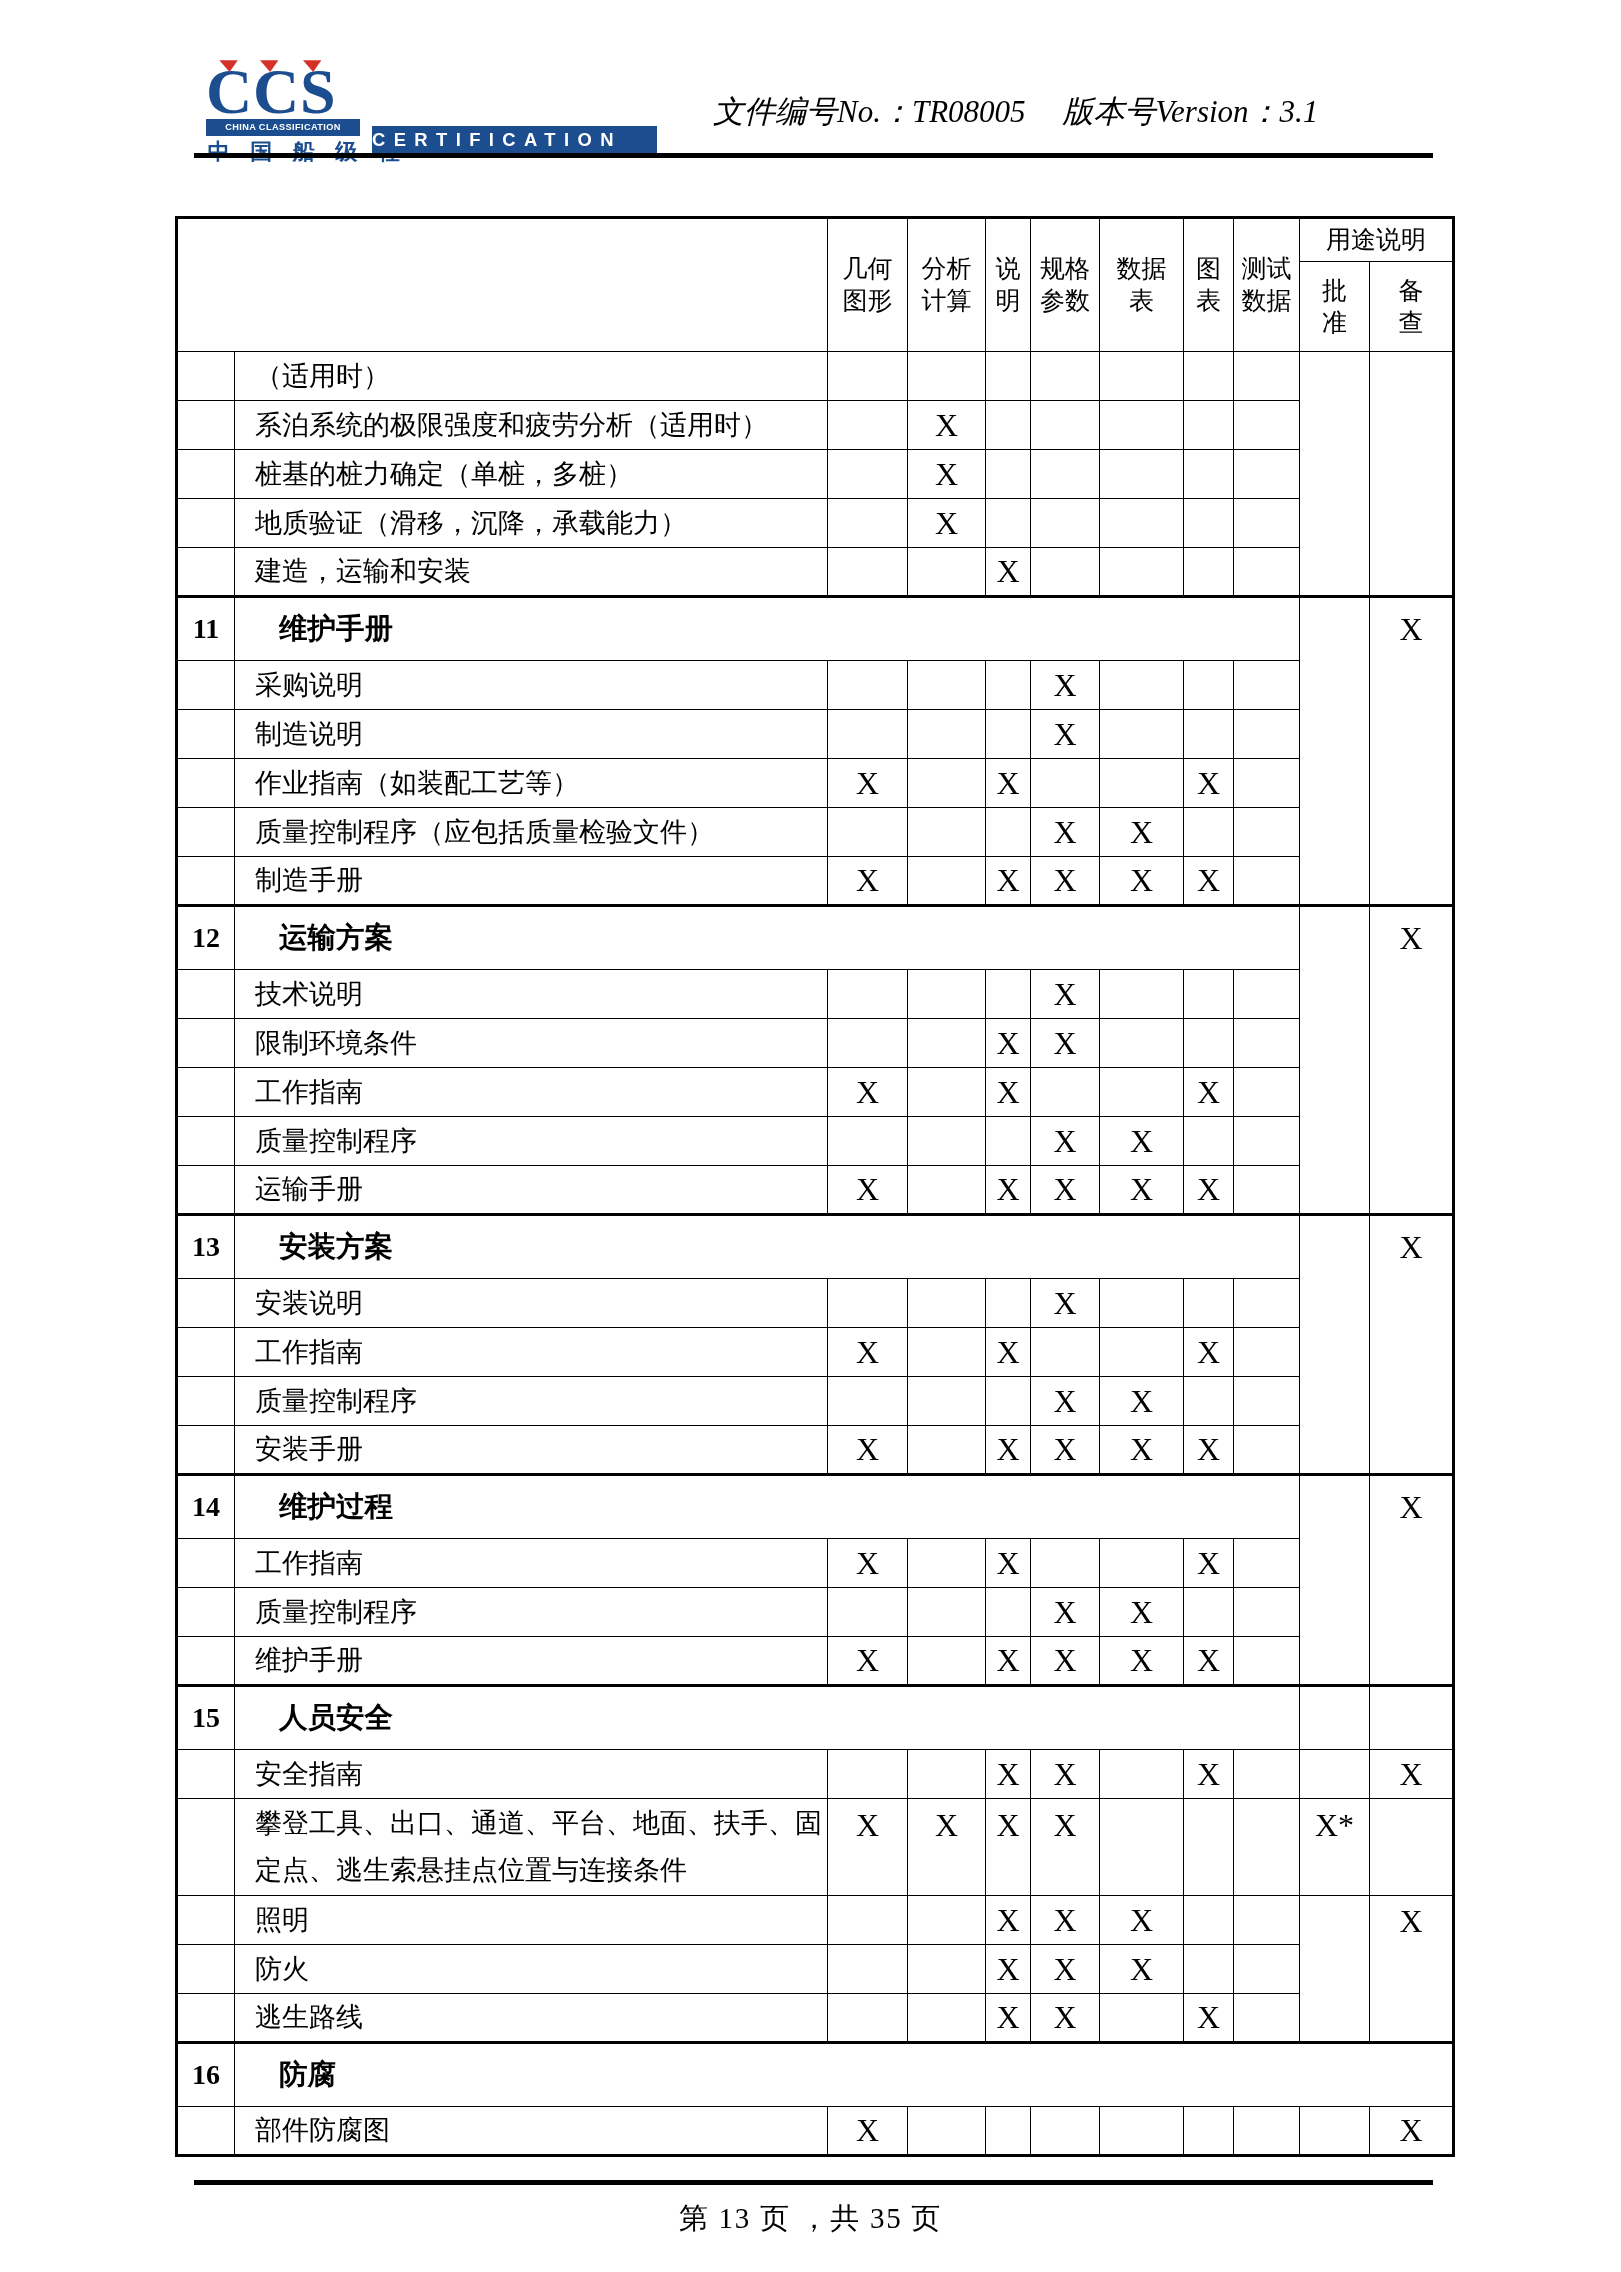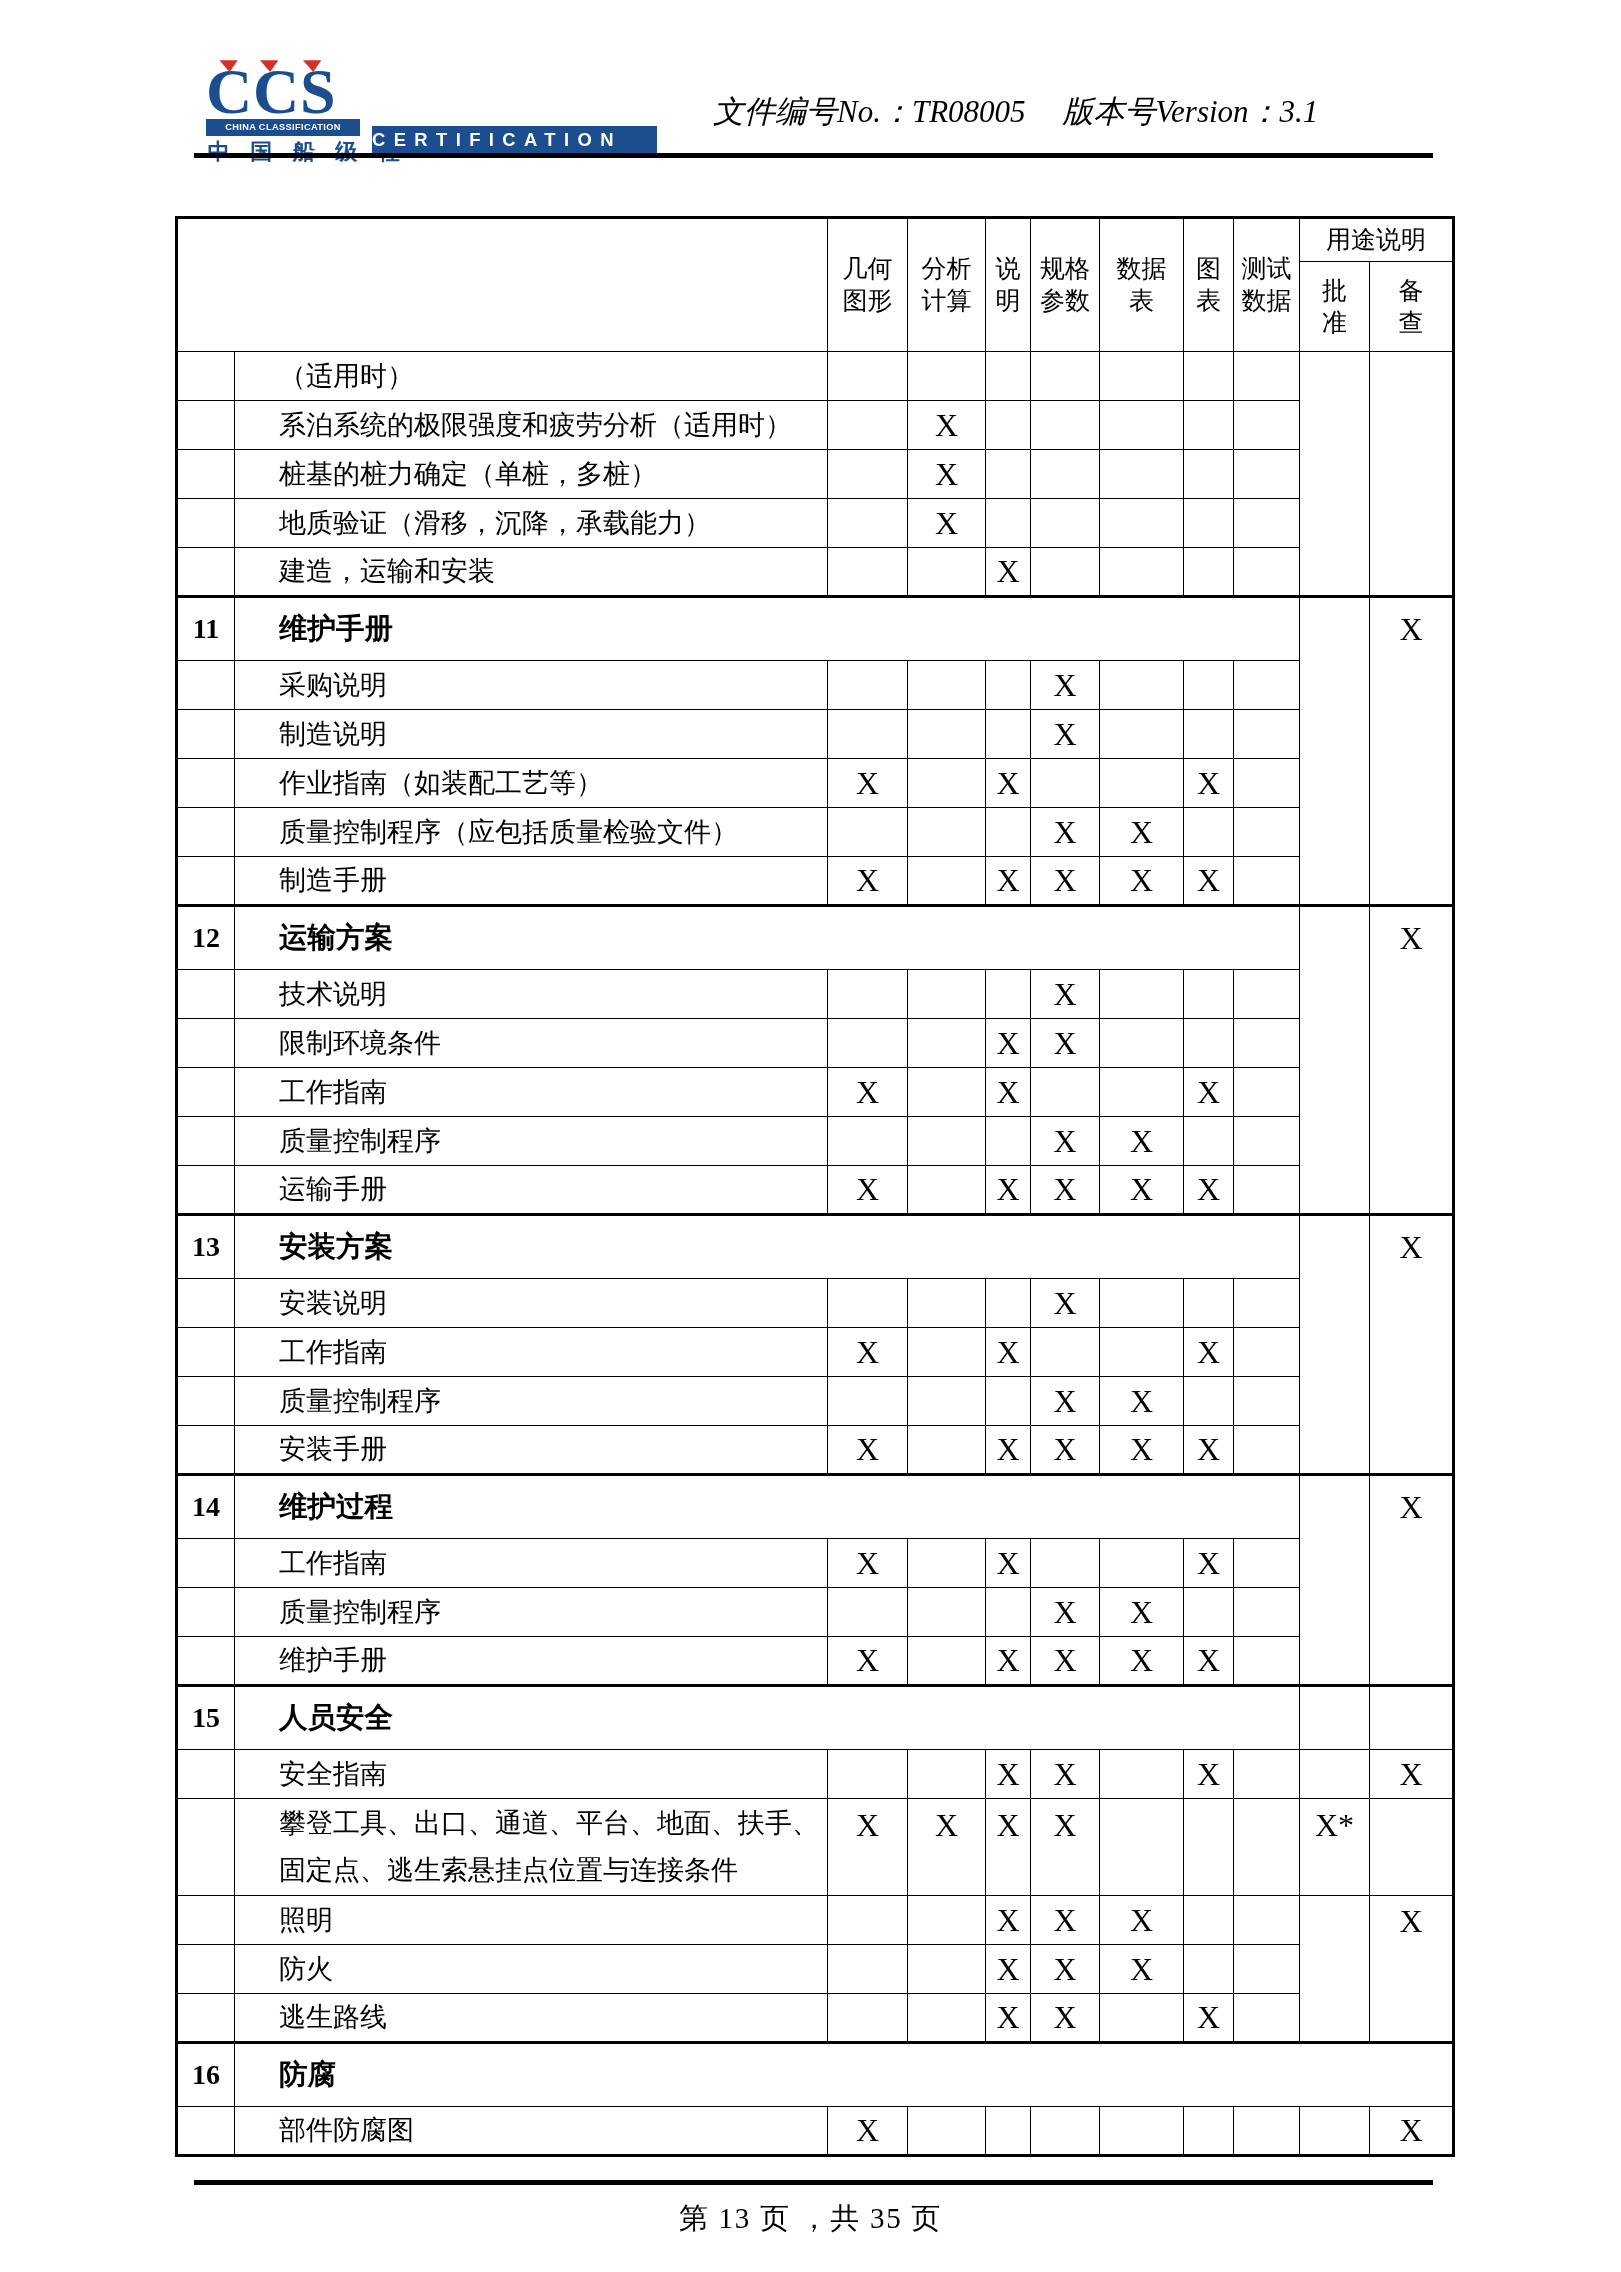--- a/index.html
+++ b/index.html
@@ -39,21 +39,21 @@
   
   table.doc-table { position:absolute; left:175px; top:216px; width:1275px;
                     border-collapse:collapse; table-layout:fixed;
                     border:3.3px solid #000; }
   .doc-table td { border:1.7px solid #000; overflow:hidden; }
   thead tr.h1 { height:44px; }
   thead tr.h2 { height:90px; }
   thead td { text-align:center; font-size:25px; line-height:32px; vertical-align:middle; }
   tbody td { font-size:27px; vertical-align:middle; }
   td.num { text-align:center; font-weight:bold; font-size:28px; }
-  td.item { padding-left:44px; line-height:33px; }
+  td.item { padding-left:20px; line-height:33px; }
   td.mark { text-align:center; font-size:32px; }
   tr.section td { border-top:3.3px solid #000; }
   tr.section { height:64px;padding-left:44px; }
   tr.section td.title { font-weight:bold; padding-left:44px; font-size:28.5px; }
   tr.reg { height:49px; }
   tr.dbl { height:97px; }
   tr.dbl td.item { vertical-align:middle; line-height:47px; }
   tr.dbl td.mark, tr.dbl td.usage { vertical-align:top; padding-top:8.4px; }
   td.group-usage { vertical-align:top; text-align:center; font-size:32px; padding-top:13.4px; }
   td.span-usage  { vertical-align:top; text-align:center; font-size:32px; padding-top:6.7px; }

